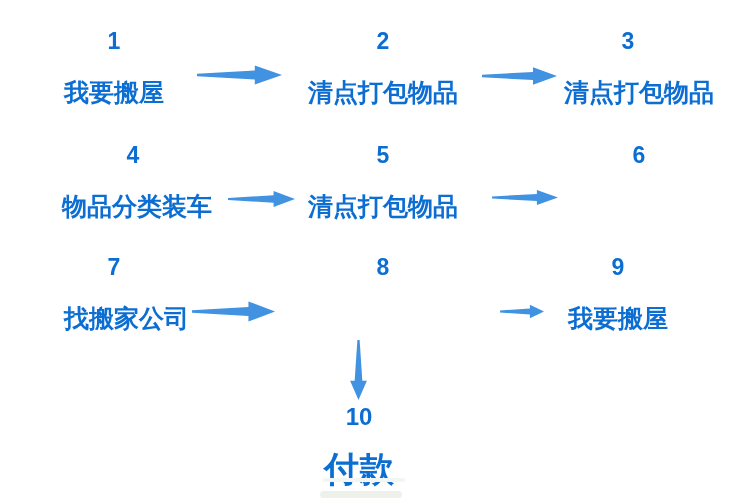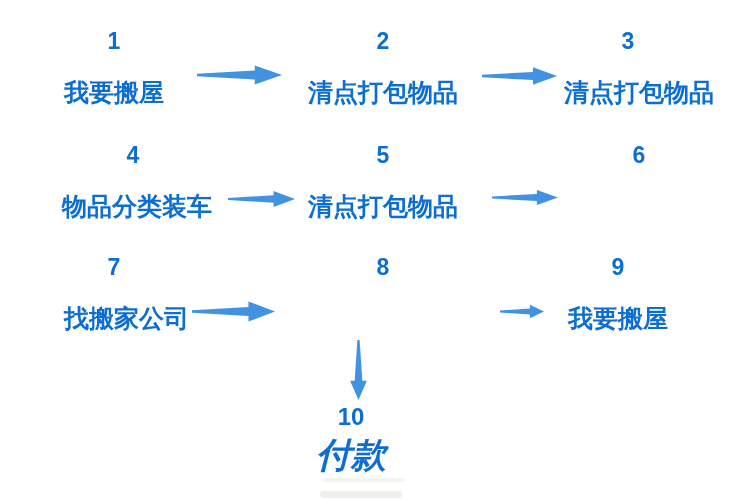--- a/index.html
+++ b/index.html
@@ -42,23 +42,23 @@
   .c3 { left: 564px; top: 28px;  width: 128px; }
   
   .c4 { left: 62px;  top: 142px; width: 142px; }
   .c5 { left: 308px; top: 142px; width: 150px; }
   .c6 { left: 565px; top: 142px; width: 148px; }
   
   .c7 { left: 64px;  top: 254px; width: 100px; }
   .c8 { left: 307px; top: 254px; width: 152px; }
   .c9 { left: 566px; top: 254px; width: 104px; }
   
-  .c10 { left: 311px; top: 404px; width: 80px; }
+  .c10 { left: 319px; top: 404px; width: 80px; }
   .c10 .num { font-size: 24px; }
-  .c10 .label { font-size: 35px; line-height: 38px; margin-top: 6px; font-style: italic; }
+  .c10 .label { font-size: 35px; line-height: 38px; margin-top: 20px; }
 
   .arrow { position: absolute; display: block; }
   .arrow polygon { fill: var(--arrow-color); }
   .a1 { left: 197px; top: 63px;  width: 85px; height: 24px; }
   .a2 { left: 482px; top: 65px;  width: 75px; height: 22px; }
   .a3 { left: 228px; top: 189px; width: 67px; height: 20px; }
   .a4 { left: 492px; top: 188px; width: 66px; height: 19px; }
   .a5 { left: 192px; top: 299px; width: 83px; height: 25px; }
   .a6 { left: 500px; top: 303px; width: 44px; height: 17px; }
   .a7 { left: 348px; top: 340px; width: 21px; height: 60px; }

